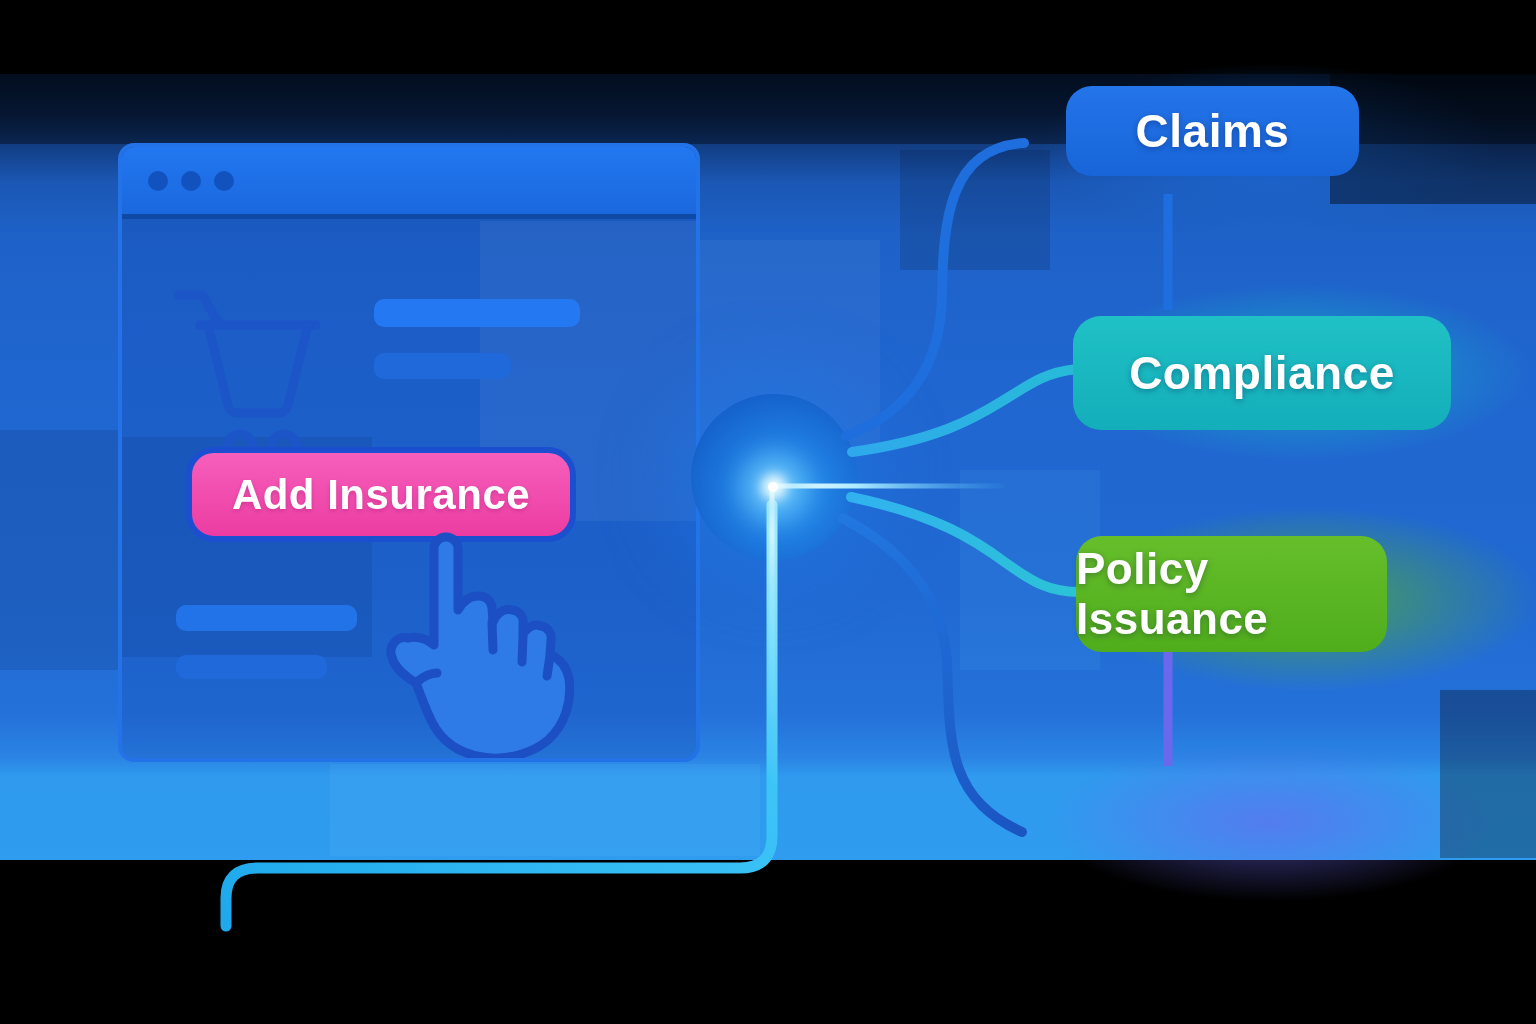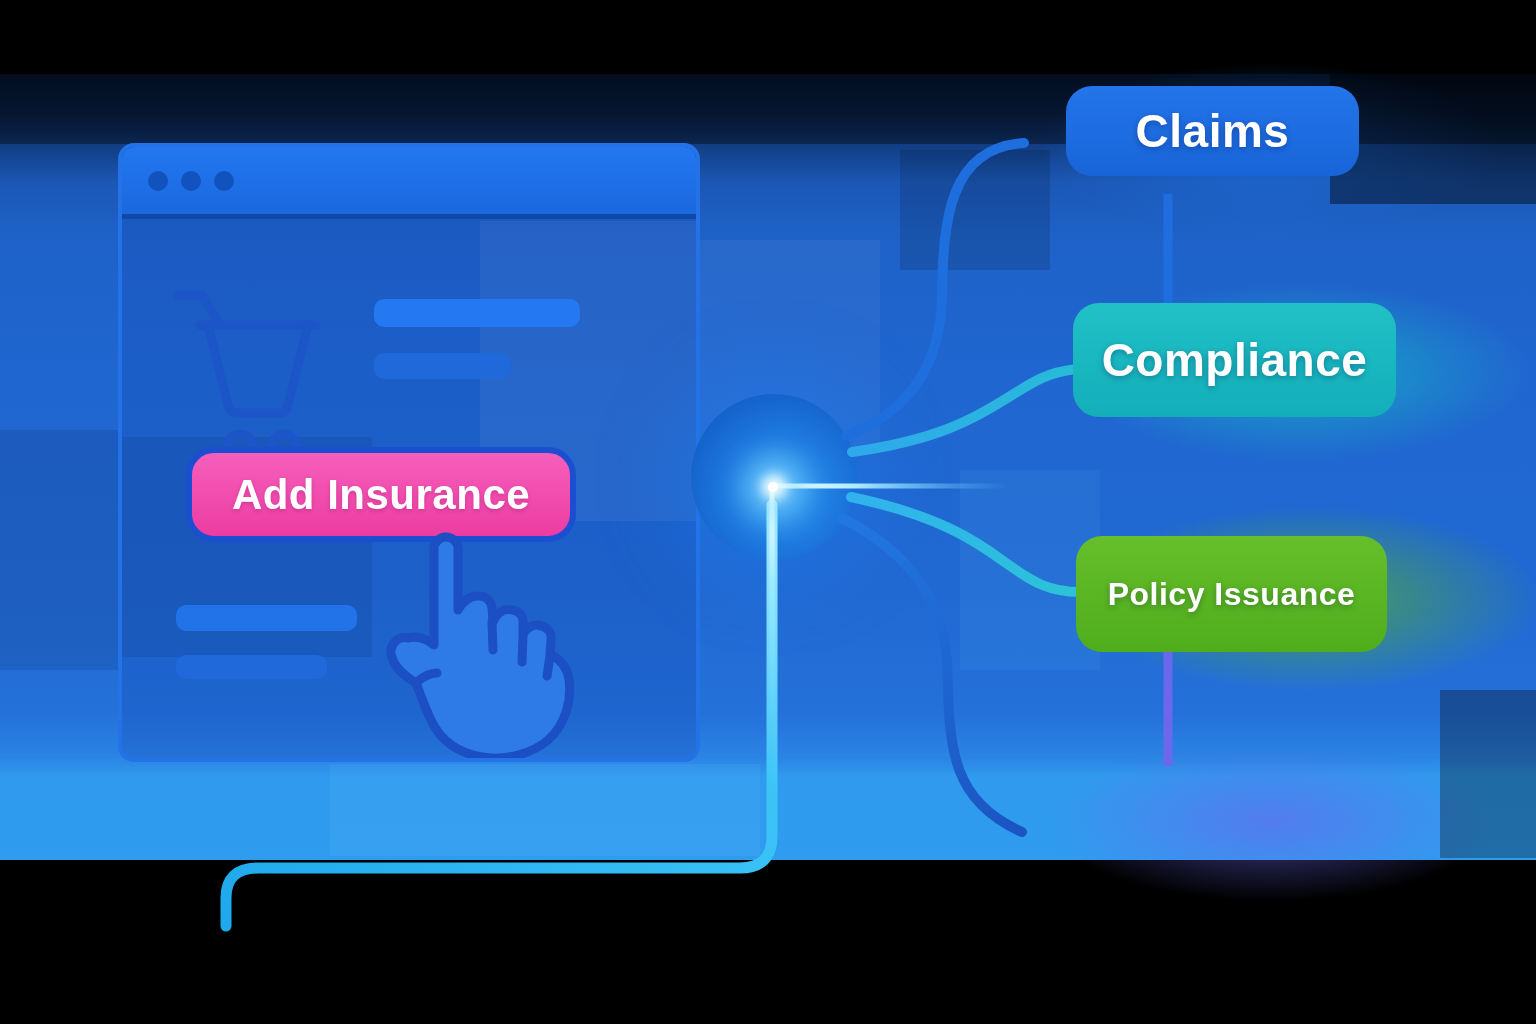--- a/index.html
+++ b/index.html
@@ -73,24 +73,24 @@
   }
 
   
   .node{
     position:absolute;border-radius:26px;display:flex;align-items:center;justify-content:center;
     color:#fff;font-weight:700;font-size:46px;letter-spacing:.5px;
     text-shadow:0 2px 6px rgba(0,0,60,.30);
   }
   .node-claims{left:1020px;top:86px;width:293px;height:90px;
     background:linear-gradient(180deg,#2474EA,#1765D8);margin-left:46px;}
-  .node-compliance{left:1073px;top:303px;width:323px;height:114px;
-    background:linear-gradient(180deg,#20C1C6,#13AEBA);}
+  .node-compliance{left:1073px;top:316px;width:378px;height:114px;
+    background:linear-gradient(180deg,#20C1C6,#13AEBA);border-radius:28px;}
   .node-policy{left:1076px;top:536px;width:311px;height:116px;
-    background:linear-gradient(180deg,#66BE2B,#4FAD1C);font-size:32px;}
+    background:linear-gradient(180deg,#66BE2B,#4FAD1C);font-size:44px;}
   .node-support{left:1018px;top:764px;width:303px;height:113px;
     background:linear-gradient(180deg,#7875F3,#5D5EE8);}
 
   .links{position:absolute;left:0;top:0;}
 </style>
 </head>
 <body>
 
 <div class="stage">
 

